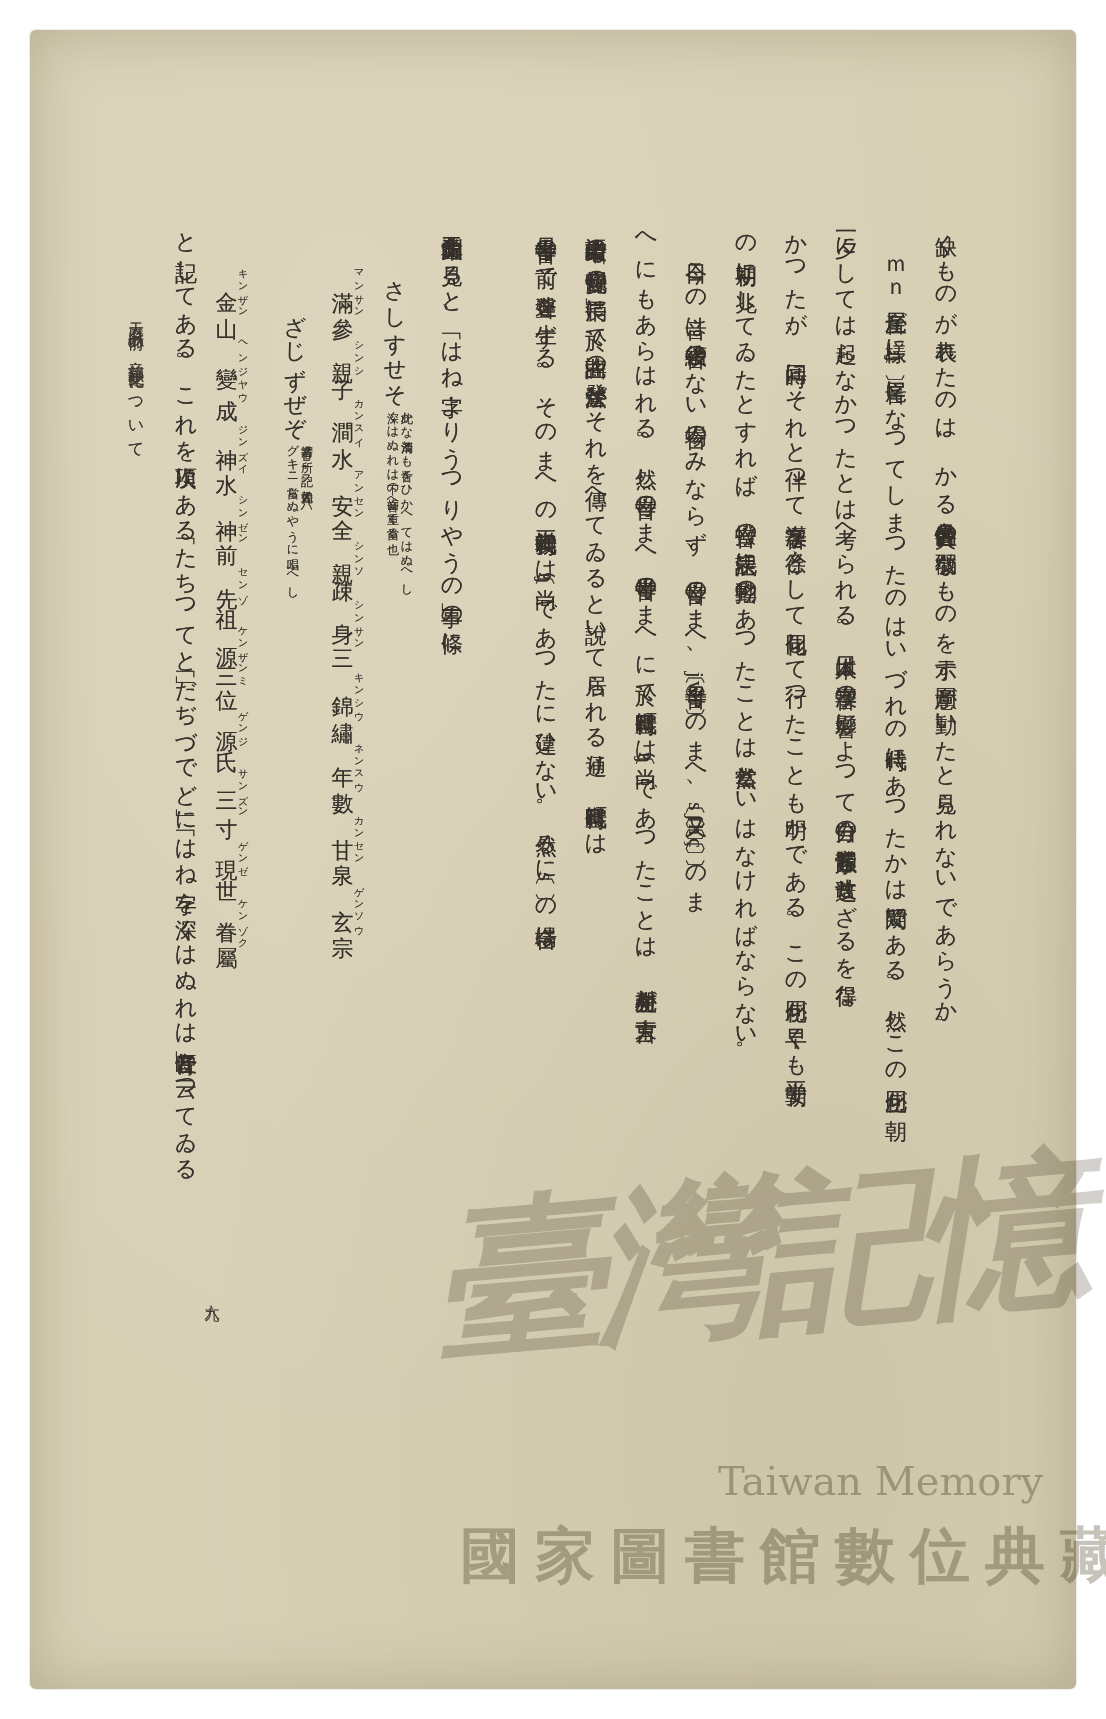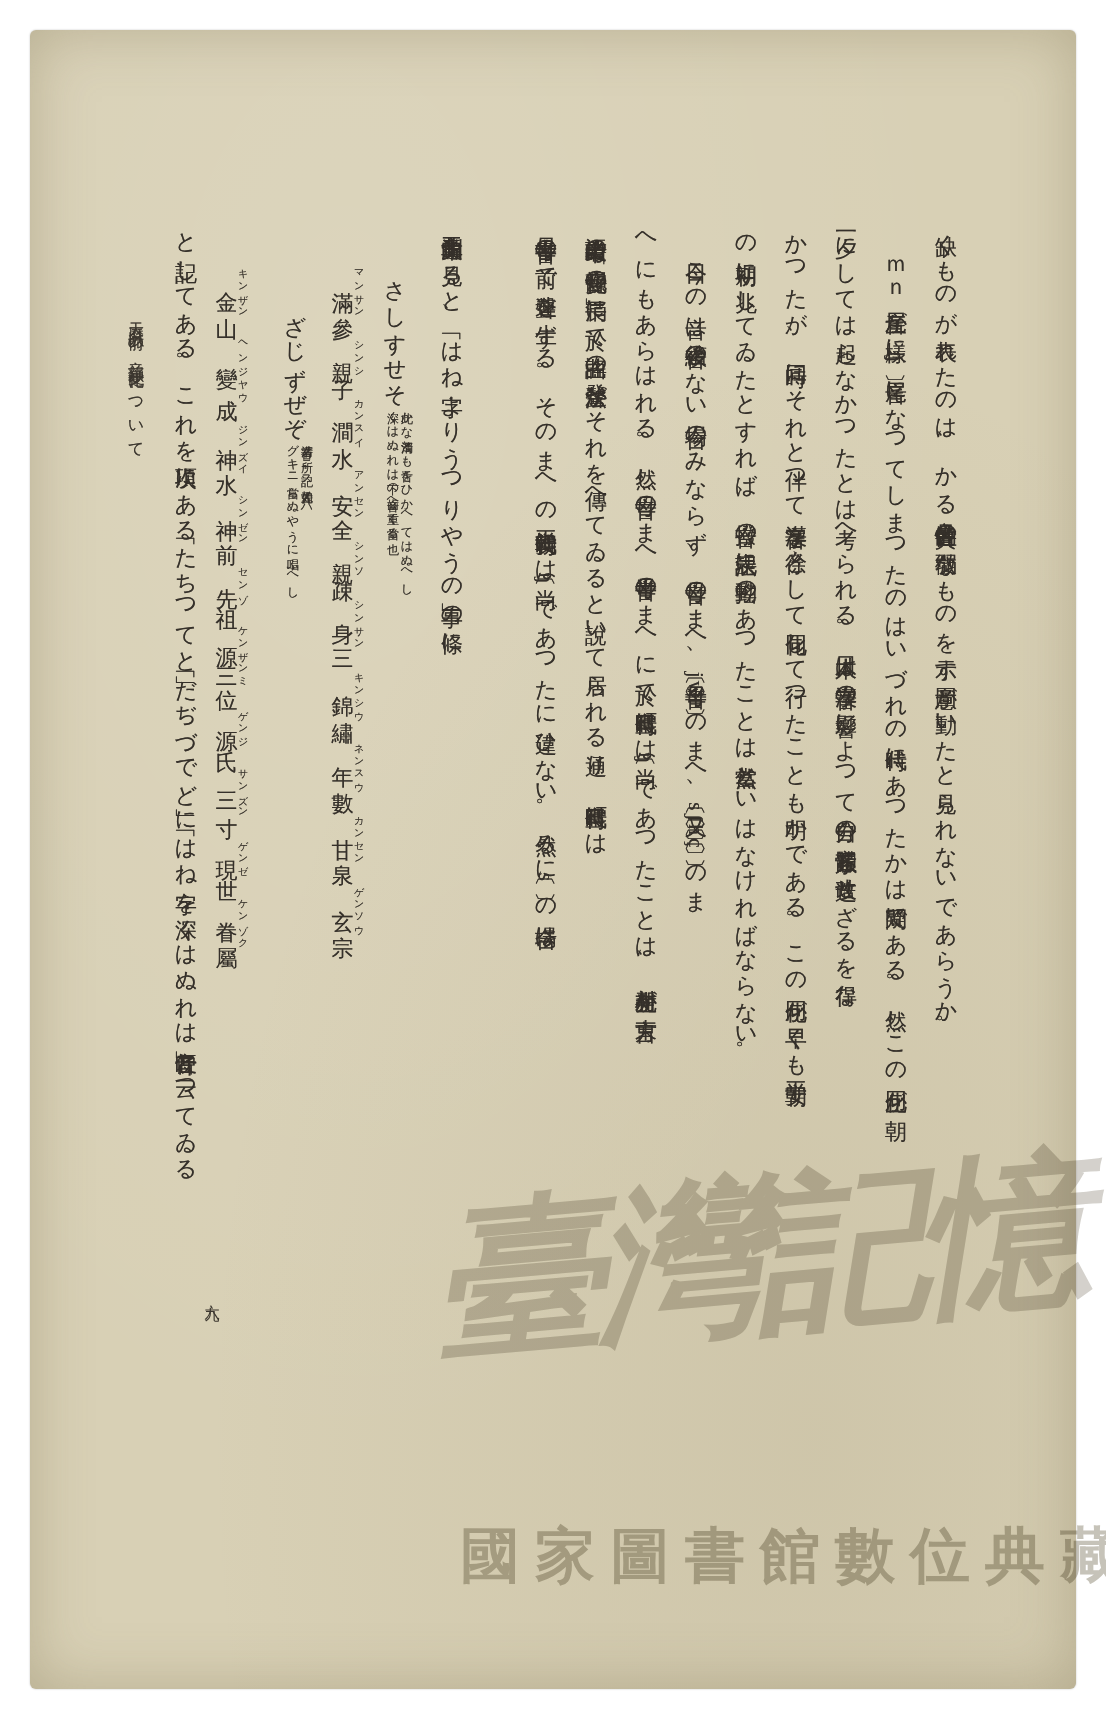--- a/index.html
+++ b/index.html
@@ -104,16 +104,17 @@
         <div class="col list" style="padding-top: 44px;"><ruby><span>滿參</span><rt>マンサン</rt></ruby><ruby><span>親子</span><rt>シンシ</rt></ruby><ruby><span>澗水</span><rt>カンスイ</rt></ruby><ruby><span>安全</span><rt>アンセン</rt></ruby><ruby><span>親疎</span><rt>シンソ</rt></ruby><ruby><span>身三</span><rt>シンサン</rt></ruby><ruby><span>錦繡</span><rt>キンシウ</rt></ruby><ruby><span>年數</span><rt>ネンスウ</rt></ruby><ruby><span>甘泉</span><rt>カンセン</rt></ruby><ruby><span>玄宗</span><rt>ゲンソウ</rt></ruby></div>
         <div class="col kana" style="padding-top: 82px;"><span>ざじずぜぞ</span><span class="warichu"><span class="wline">右清音ノ所ニ記ス如舌先ノハ</span><span class="wline">グキニ當らぬやうに唱ふへし</span></span></div>
         <div class="col list" style="padding-top: 44px; margin-right: 42px;"><ruby><span>金山</span><rt>キンザン</rt></ruby><ruby><span>變成</span><rt>ヘンジヤウ</rt></ruby><ruby><span>神水</span><rt>ジンズイ</rt></ruby><ruby><span>神前</span><rt>シンゼン</rt></ruby><ruby><span>先祖</span><rt>センゾ</rt></ruby><ruby><span>源三位</span><rt>ケンザンミ</rt></ruby><ruby><span>源氏</span><rt>ゲンジ</rt></ruby><ruby><span>三寸</span><rt>サンズン</rt></ruby><ruby><span>現世</span><rt>ゲンゼ</rt></ruby><ruby><span>眷屬</span><rt>ケンゾク</rt></ruby></div>
         <div class="col text">と記してある。これを次項にある「たちつてと」「だぢづでど」に「はね字を深くはぬれは音便叶」と云つてゐる</div>
         <div class="col title" style="padding-top: 92px;">天曆以前の音韻變化について</div>
       </div>
 
     <div class="pagenum">六九</div>
 
     <div class="wm wm-brush">臺灣記憶</div>
+    <div class="wm wm-latin">Taiwan Memory</div>
     <div class="wm wm-lib">國家圖書館數位典藏</div>
 
   </div>
 </div>
 
 </body></html>

